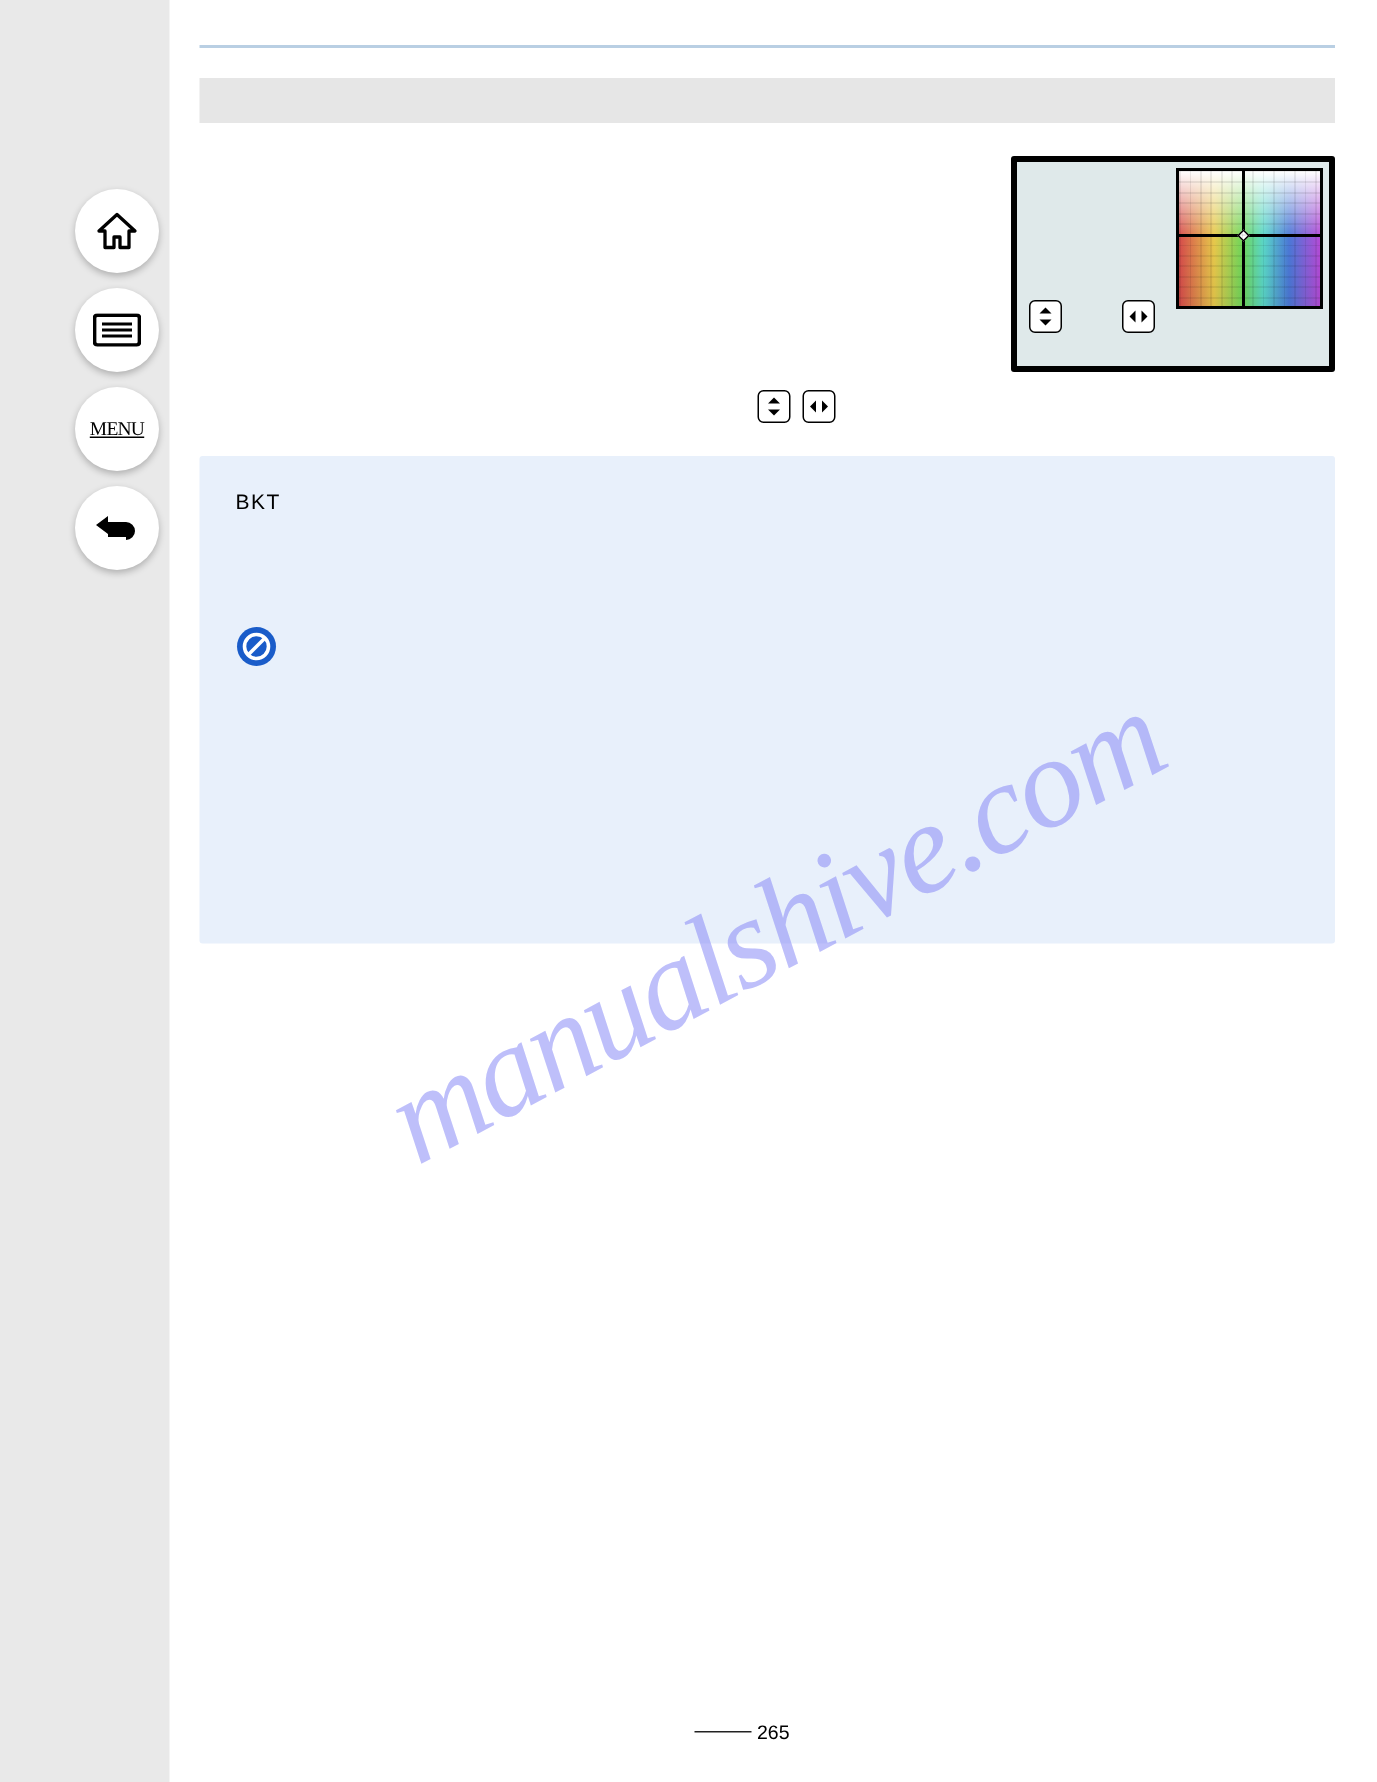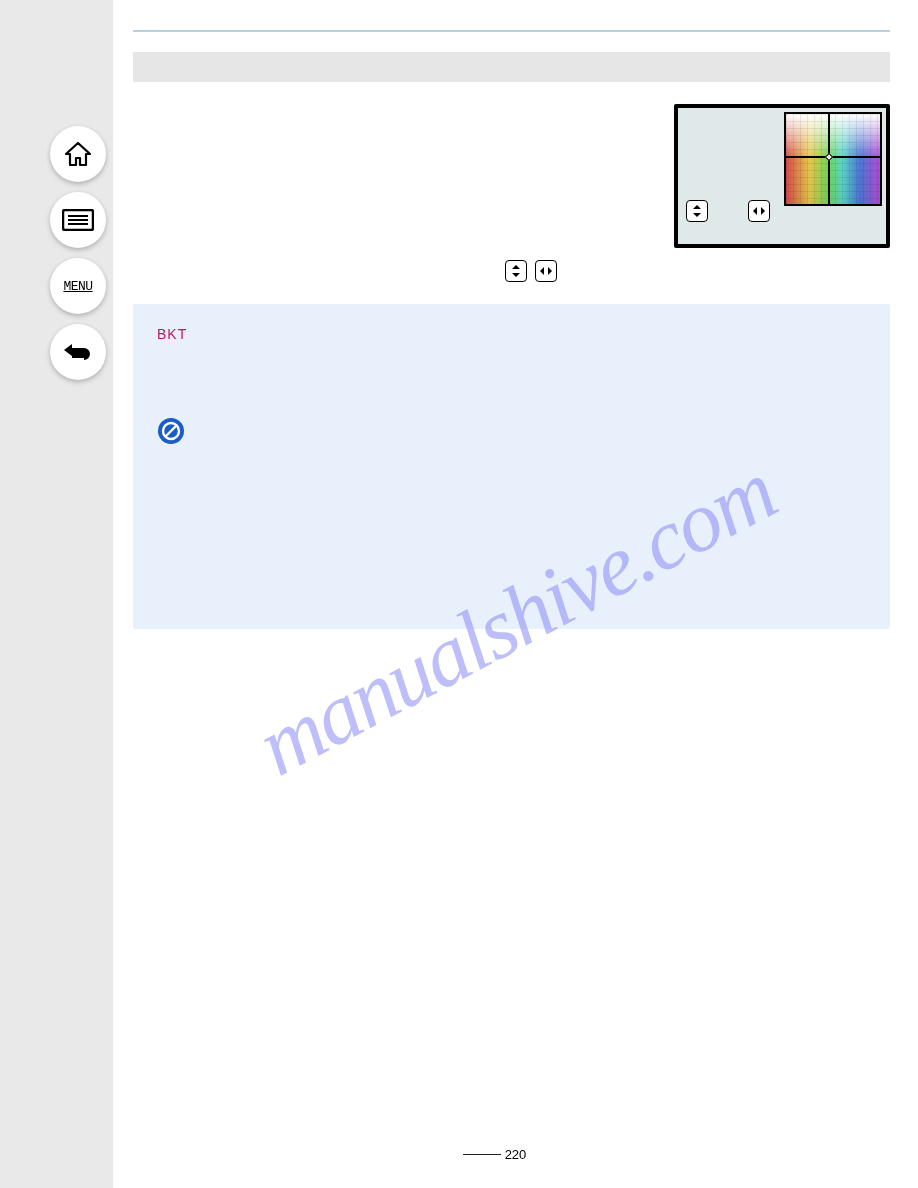--- a/index.html
+++ b/index.html
@@ -27,21 +27,21 @@
       repeating-linear-gradient(to bottom, rgba(0,0,0,0.08) 0 1px, transparent 1px 7px);
   }
   .color-grid .hline { position:absolute; left:0; right:0; top:42px; height:2px; background:#000; }
   .color-grid .vline { position:absolute; top:0; bottom:0; left:42px; width:2px; background:#000; }
   .color-grid .cursor { position:absolute; left:40px; top:40px; width:6px; height:6px; border:1px solid #000; background:#fff; transform:rotate(45deg); }
   .fig-btn { position: absolute; width: 22px; height: 22px; border: 1.5px solid #000; border-radius: 4px; background: #fff; display:flex; align-items:center; justify-content:center; }
   .fig-btn1 { left: 8px; bottom: 22px; }
   .fig-btn2 { left: 70px; bottom: 22px; }
   .kbd { display:inline-flex; align-items:center; justify-content:center; width:22px; height:22px; border:1.5px solid #000; border-radius:4px; background:#fff; vertical-align:middle; margin:0 2px; }
   .bluebox { background: #e8f0fb; border-radius: 2px; padding: 20px 24px; margin-top: 22px; position: relative; }
-  .bluebox .bkt { font-family: Arial; font-size: 14px; letter-spacing: 1px; color: #be185d; margin-right: 4px; }
+  .bluebox .bkt { font-family: Arial; font-size: 14px; letter-spacing: 1px; color: #000000; margin-right: 4px; }
   .bluebox .bkt::after { content:""; display:inline-block; width:44px; height:12px; vertical-align:middle; margin-left:2px;
     background: linear-gradient(to right, #333 0 20%, transparent 20% 26%, #333 26% 50%, transparent 50% 56%, #333 56% 100%);
     clip-path: polygon(0 35%, 18% 35%, 18% 100%, 22% 100%, 22% 10%, 40% 10%, 40% 100%, 44% 100%, 44% 0, 100% 0, 100% 100%, 0 100%);
     opacity:0.0;
   }
   .bluebox li, .bluebox p { font-size: 13px; line-height: 1.5; }
   .raw { font-family: Arial; font-weight: bold; letter-spacing: 0.5px; }
   .raw .dots { font-size: 10px; letter-spacing: -1px; vertical-align: sub; }
   .pagenum-wrap { position:absolute; left:0; right:0; bottom:26px; text-align:center; }
   .pagenum-wrap .line { border-top:1px solid #222; width:38px; display:inline-block; vertical-align:middle; margin:0 0px; }
@@ -62,21 +62,21 @@
     </div>
     <div class="sidebtn" style="top:192px">
       <svg width="32" height="22" viewBox="0 0 32 22">
         <rect x="1" y="1" width="30" height="20" rx="2" fill="none" stroke="#000" stroke-width="2.5"></rect>
         <line x1="6" y1="7" x2="26" y2="7" stroke="#000" stroke-width="2"></line>
         <line x1="6" y1="11" x2="26" y2="11" stroke="#000" stroke-width="2"></line>
         <line x1="6" y1="15" x2="26" y2="15" stroke="#000" stroke-width="2"></line>
       </svg>
     </div>
     <div class="sidebtn" style="top:258px">
-      <span style="font-size:13px; text-decoration: underline; font-family: Liberation Mono, monospace; letter-spacing:-0.5px;">MENU</span>
+      <span style="font-size:13px; text-decoration: underline; font-family: Liberation Serif, serif; letter-spacing:-0.5px;">MENU</span>
     </div>
     <div class="sidebtn" style="top:324px">
       <svg width="32" height="24" viewBox="0 0 32 24">
         <path d="M10 16 L2 10 L10 4 V8 H22 A6 6 0 0 1 22 20 V18 H10 Z" fill="#000"></path>
       </svg>
     </div>
   </div>
 
   <div class="content">
     <div style="height:14px"></div>
@@ -151,17 +151,17 @@
 
       <div style="height:104px"></div>
 
 
       <div style="height:60px"></div>
     </div>
 
     <div class="wm">manualshive.com</div>
 
     <div class="pagenum-wrap">
-      <span class="line"></span><span class="n">220</span><span class="line" style="opacity:0"></span>
+      <span class="line"></span><span class="n">265</span><span class="line" style="opacity:0"></span>
     </div>
   </div>
 
 </div>
 
 </body></html>

